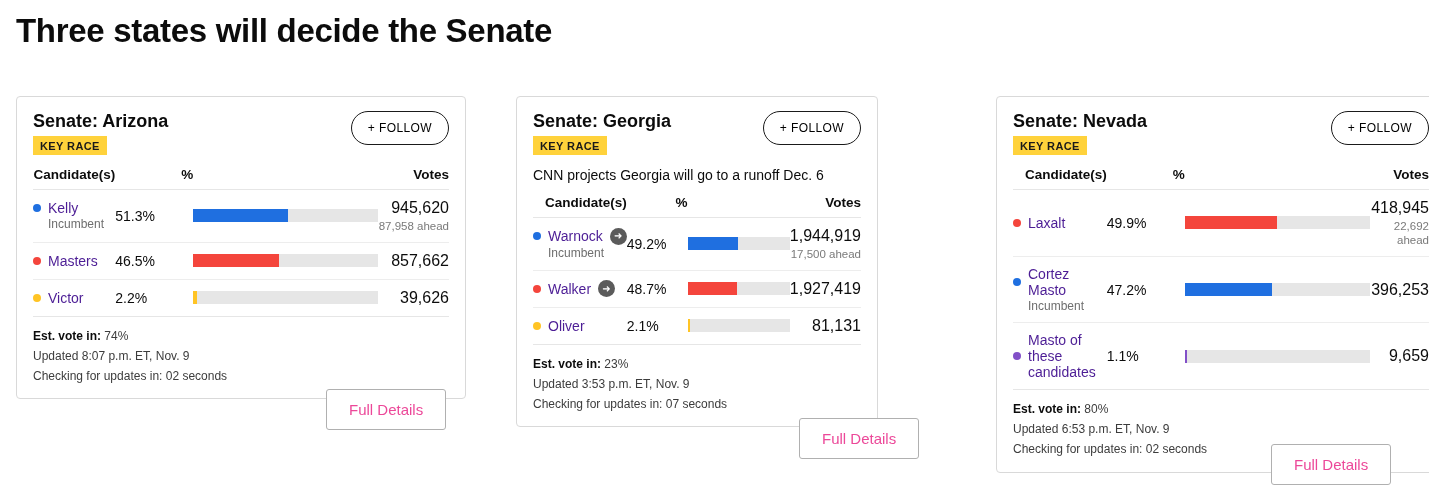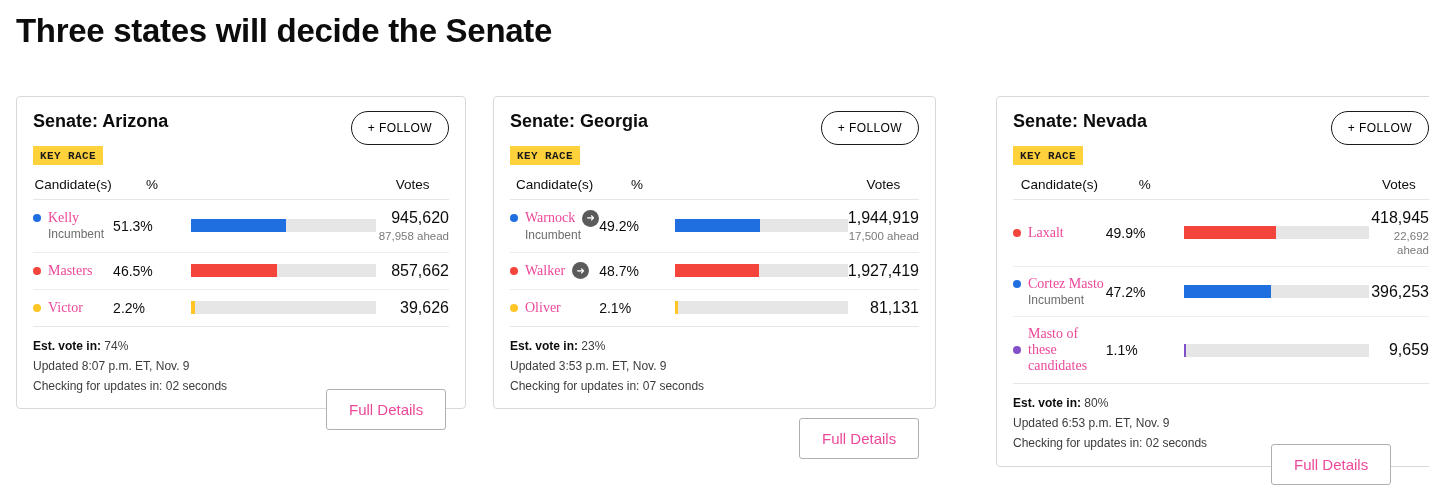--- a/index.html
+++ b/index.html
@@ -24,21 +24,21 @@
     height: 430px;
   }
   .race-card {
     position: absolute;
     background: #fff;
     border: 1px solid #d9d9d9;
     border-radius: 4px;
     padding: 14px 16px 12px 16px;
   }
   .card-az { left: 16px;  top: 46px; width: 450px; }
-  .card-ga { left: 493px; top: 46px; width: 443px; }
+  .card-ga { left: 516px; top: 46px; width: 362px; }
   .card-nv { left: 996px; top: 46px; width: 450px; }
 
   .card-head {
     display: flex;
     justify-content: space-between;
     align-items: flex-start;
   }
   .race-title {
     font-size: 18px;
     font-weight: bold;
@@ -46,22 +46,21 @@
     line-height: 1.2;
   }
   .key-race {
     display: inline-block;
     background: #ffd23b;
     color: #1a1a1a;
     font-size: 11px;
     font-weight: bold;
     letter-spacing: 0.4px;
     padding: 4px 7px 3px 7px;
-    margin-top: 13px;
-    font-family: Liberation Mono, monospace;
+    margin-top: 3px;
   }
   .follow-btn {
     border: 1px solid #1a1a1a;
     border-radius: 20px;
     background: #fff;
     font-size: 12px;
     font-weight: normal;
     letter-spacing: 0.4px;
     padding: 9px 16px;
     cursor: pointer;
@@ -72,43 +71,43 @@
     color: #0c0c0c;
     margin-top: 12px;
   }
   table.results {
     width: 100%;
     border-collapse: collapse;
     margin-top: 12px;
   }
   table.results th {
     font-size: 13.5px;
-    font-weight: normal;
-    text-align: center;
+    font-weight: bold;
+    text-align: right;
     padding: 0 0 7px 0;
     border-bottom: 1px solid #e6e6e6;
     color: #0c0c0c;
   }
   th.col-pct { text-align: left; width: 78px; }
   th.col-bar { width: 185px; }
   th.col-votes { text-align: right; }
   table.results td {
     padding: 9px 0;
     border-bottom: 1px solid #ededed;
     vertical-align: middle;
   }
   tr.cand-row:last-child td { border-bottom: 1px solid #e6e6e6; }
   .cand-cell { font-size: 14px; }
   .cand-name-line { display: flex; align-items: center; gap: 7px; }
   .dot {
     width: 8px; height: 8px; border-radius: 50%;
     flex: 0 0 auto;
     display: inline-block;
   }
-  .cand-name { color: #ec4899; font-family: Liberation Serif, serif; }
+  .cand-name { color: #4c1d95; }
   .incumbent { font-size: 12px; color: #6e6e6e; margin-left: 15px; margin-top: 1px; }
   .winner-arrow {
     width: 17px; height: 17px; border-radius: 50%;
     background: #5b5b5b;
     display: inline-flex; align-items: center; justify-content: center;
     color: #fff; font-size: 10px; line-height: 1;
   }
   .pct { font-size: 14px; color: #0c0c0c; white-space: nowrap; }
   .bar-track {
     position: relative;
@@ -228,20 +227,21 @@
   </div>
 
   <div class="race-card card-ga">
     <div class="card-head">
       <div>
         <div class="race-title">Senate: Georgia</div>
         <div class="key-race">KEY RACE</div>
       </div>
       <button class="follow-btn">+ FOLLOW</button>
     </div>
+    <div class="projection">CNN projects Georgia will go to a runoff Dec. 6</div>
     <table class="results">
       <thead>
           <tr>
         <th>Candidate(s)</th>
         <th class="col-pct">%</th>
         <th class="col-bar"></th>
         <th class="col-votes">Votes</th>
       </tr>
         </thead>
       <tbody>

